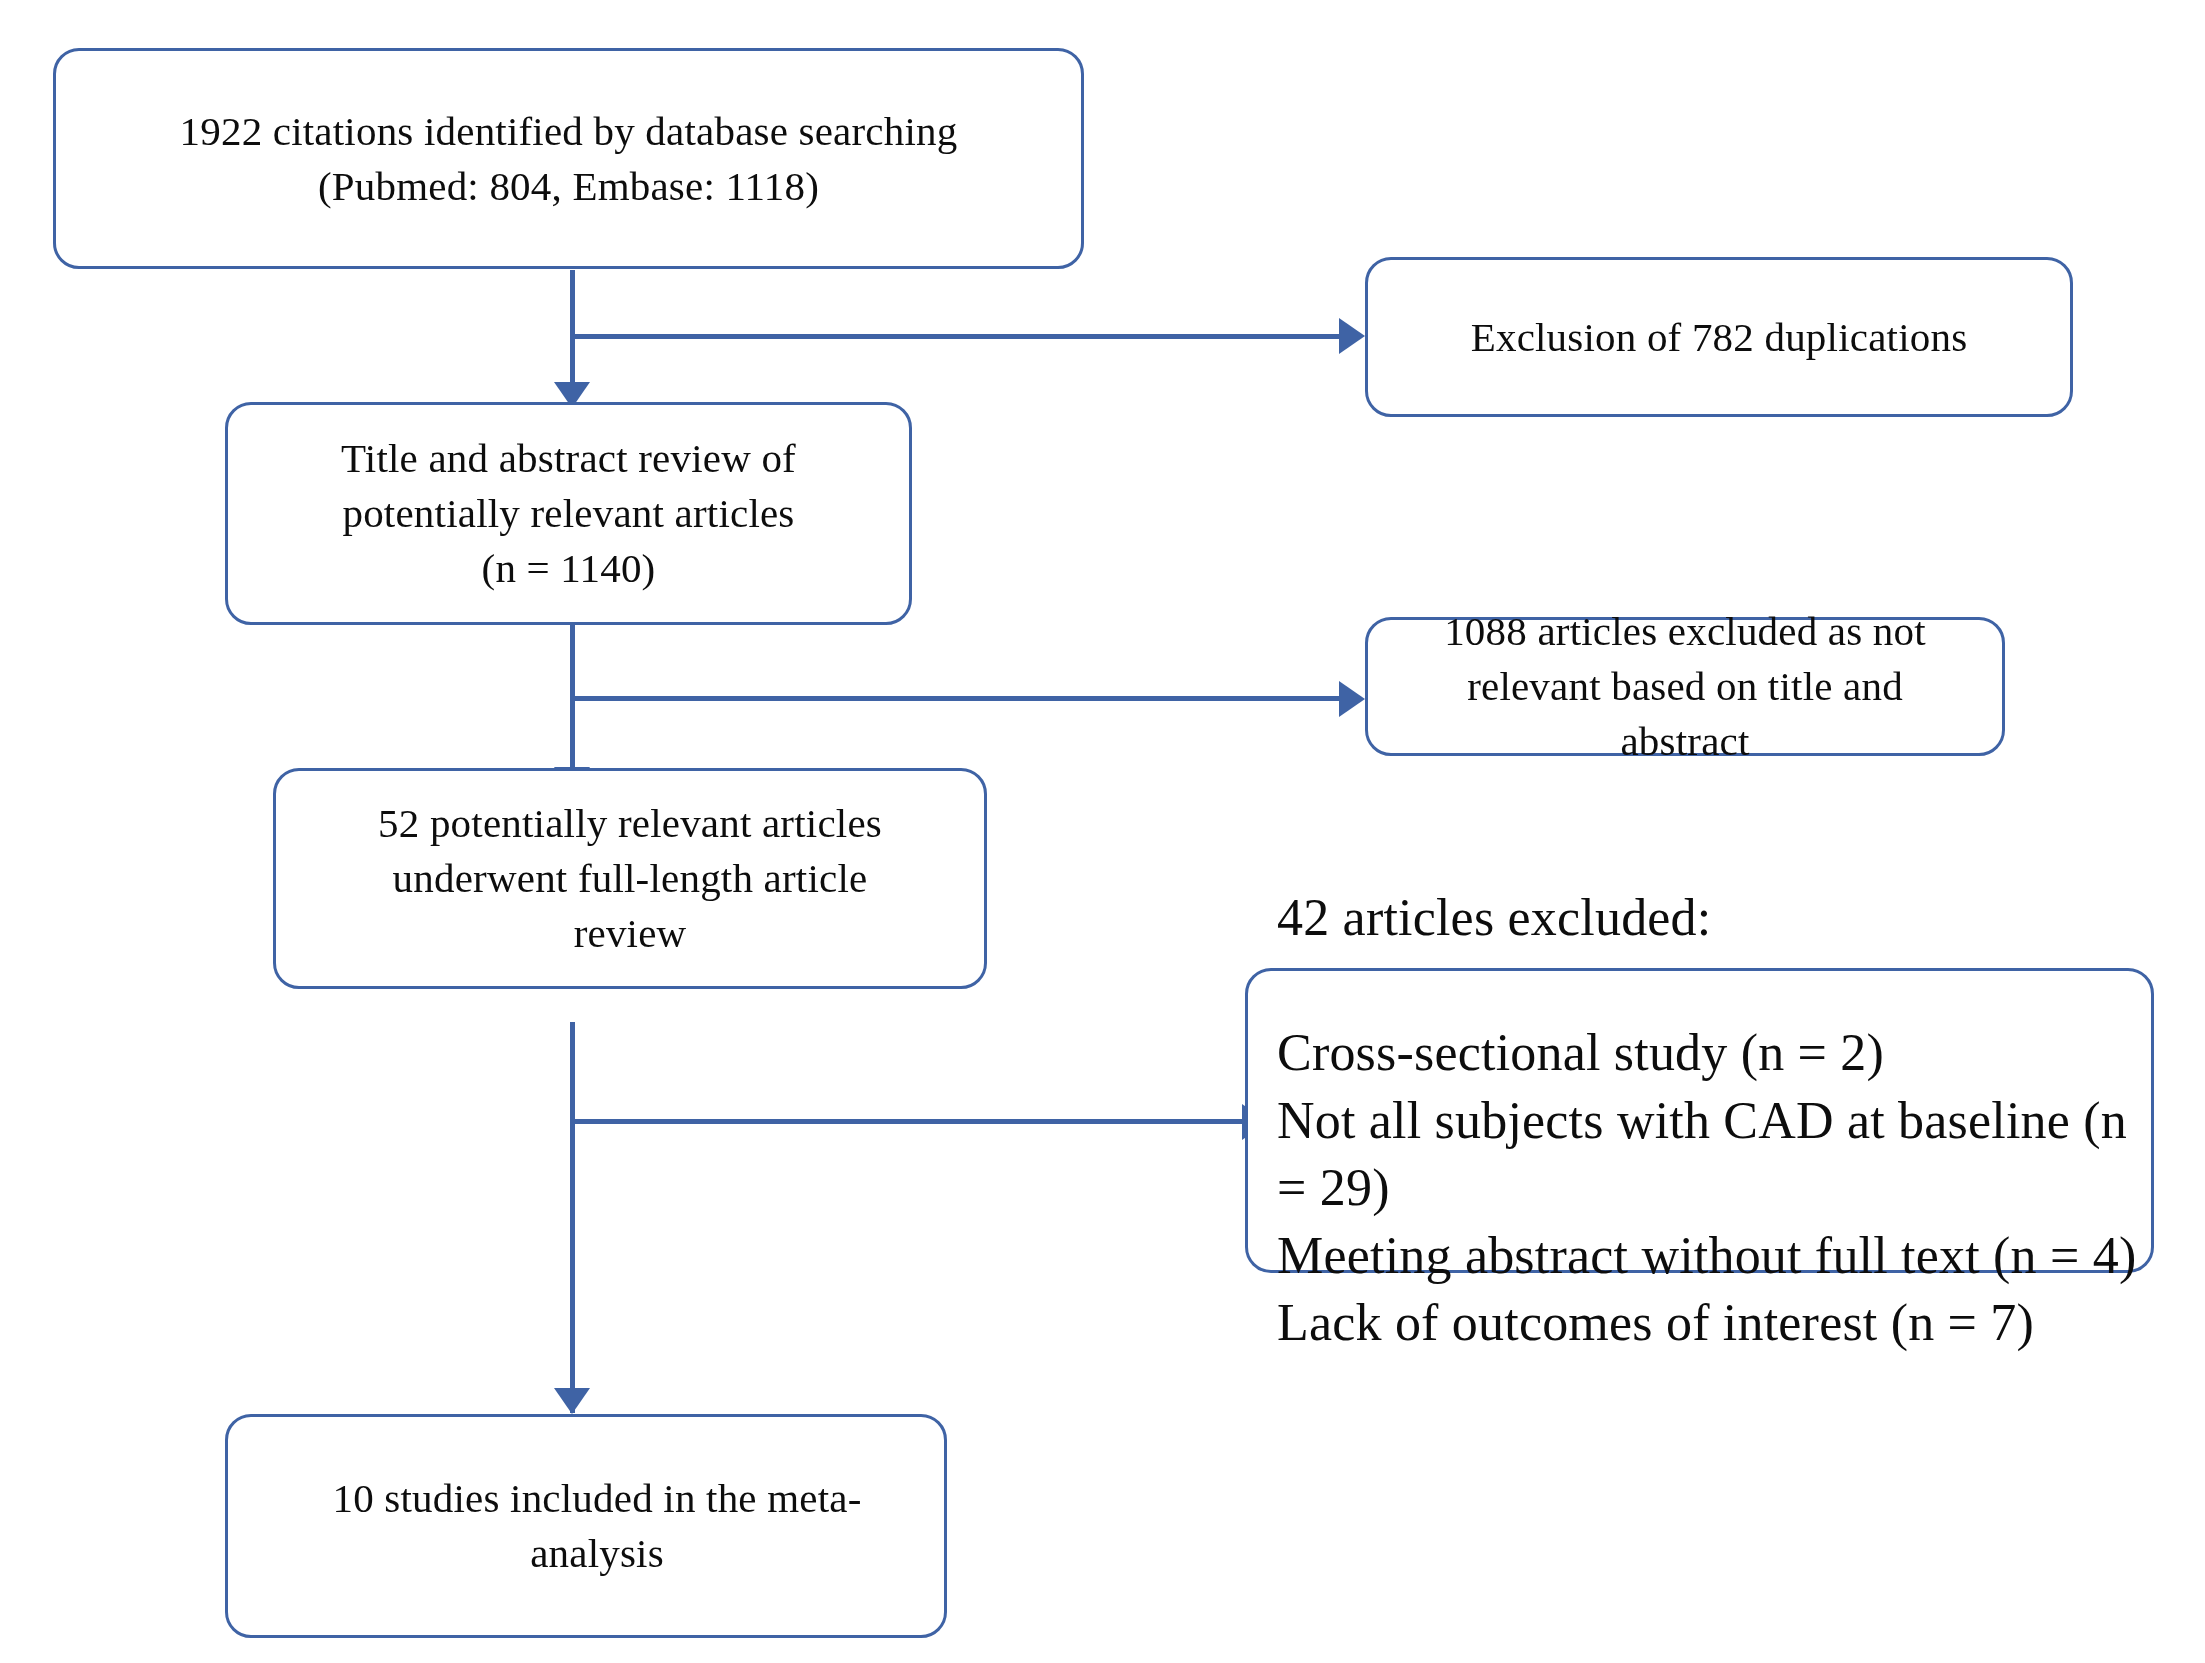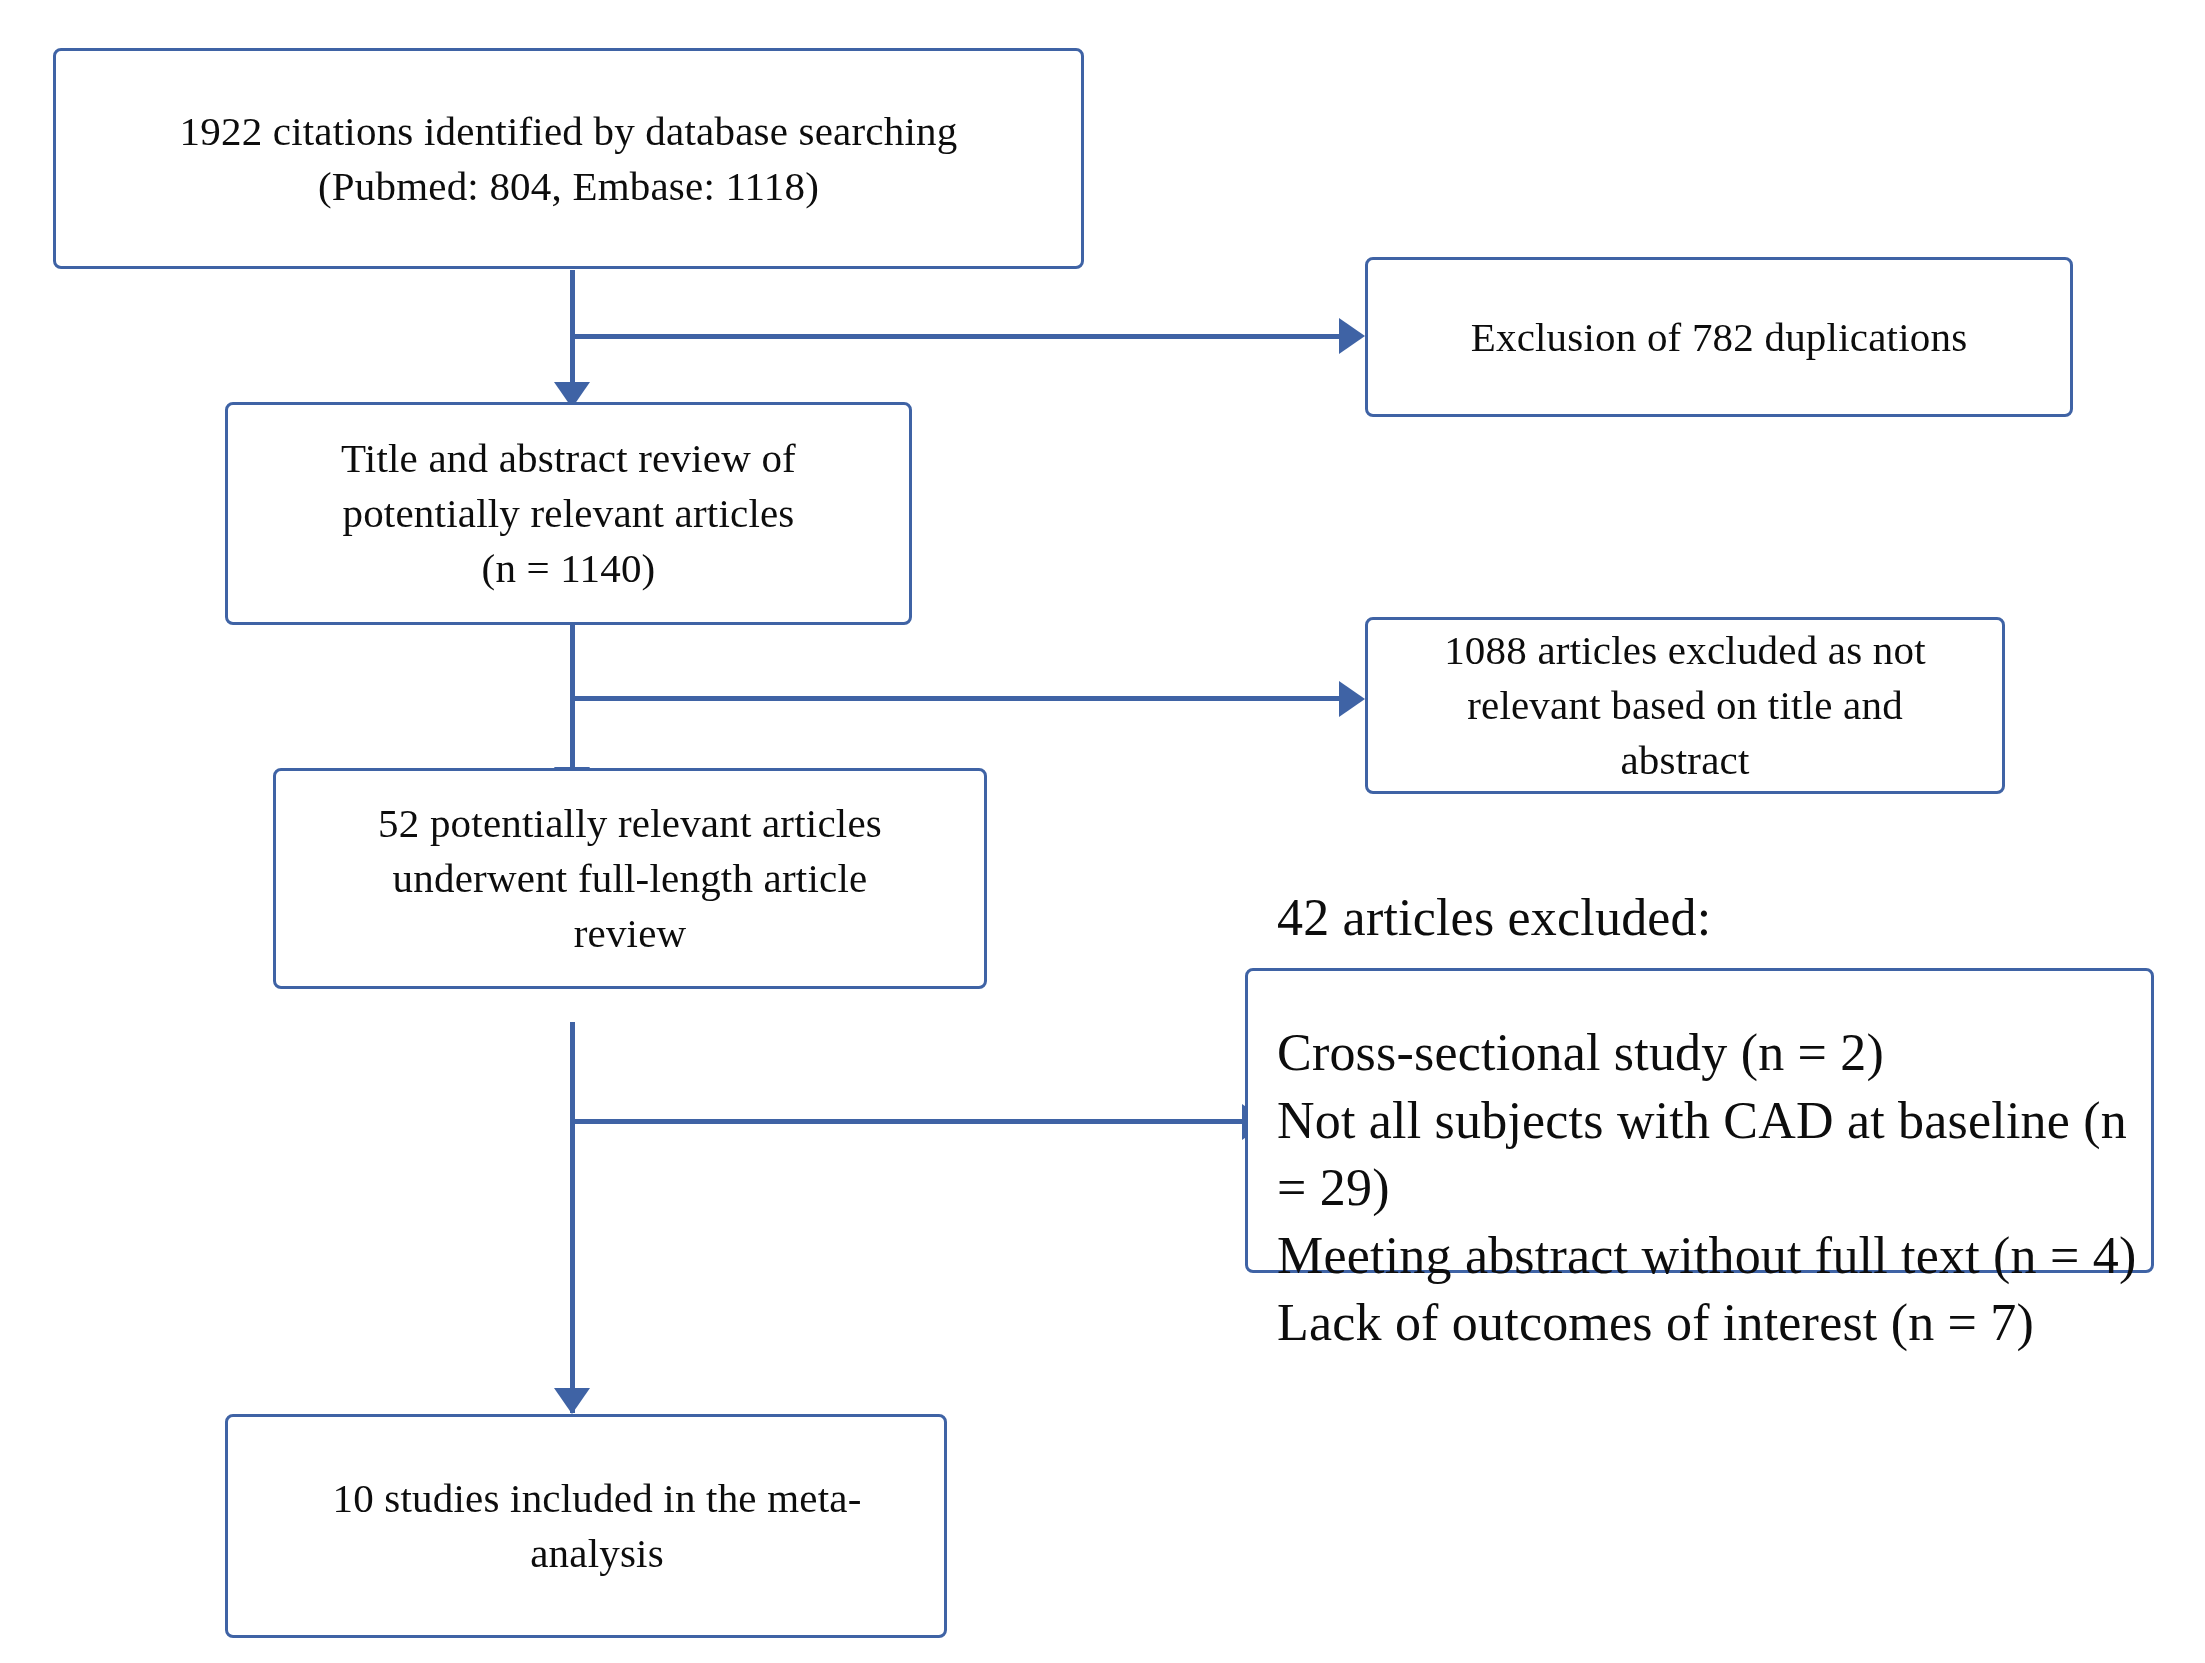--- a/index.html
+++ b/index.html
@@ -12,21 +12,21 @@
     width: 2205px;
     height: 1664px;
     background: #ffffff;
     overflow: hidden;
     font-family: "Liberation Serif", "DejaVu Serif", serif;
   }
   .flow-box {
     position: absolute;
     box-sizing: border-box;
     border: 3.8px solid #3f63a5;
-    border-radius: 8px;
+    border-radius: 26px;
     background: #ffffff;
     display: flex;
     align-items: center;
     justify-content: center;
     color: #0d0d0d;
     font-size: 41px;
     line-height: 1.34;
     text-align: center;
     letter-spacing: 0.2px;
   }
@@ -95,21 +95,21 @@
 potentially relevant articles
 (n = 1140)</span>
   </div>
 
   <div class="v-line" style="left:570px; top:625px; height:150px;"></div>
   <div class="arrow-down" style="left:554px; top:767px;"></div>
 
   <div class="h-line" style="left:570px; top:696px; width:771px;"></div>
   <div class="arrow-right" style="left:1339px; top:681px;"></div>
 
-  <div class="flow-box" style="left:1365px; top:617px; width:640px; height:177px;">
+  <div class="flow-box" style="left:1365px; top:617px; width:640px; height:139px;">
     <span class="box-text">1088 articles excluded as not
 relevant based on title and
 abstract</span>
   </div>
 
   <div class="flow-box" style="left:225px; top:768px; width:714px; height:221px;margin-left:48px;">
     <span class="box-text">52 potentially relevant articles
 underwent full-length article
 review</span>
   </div>

